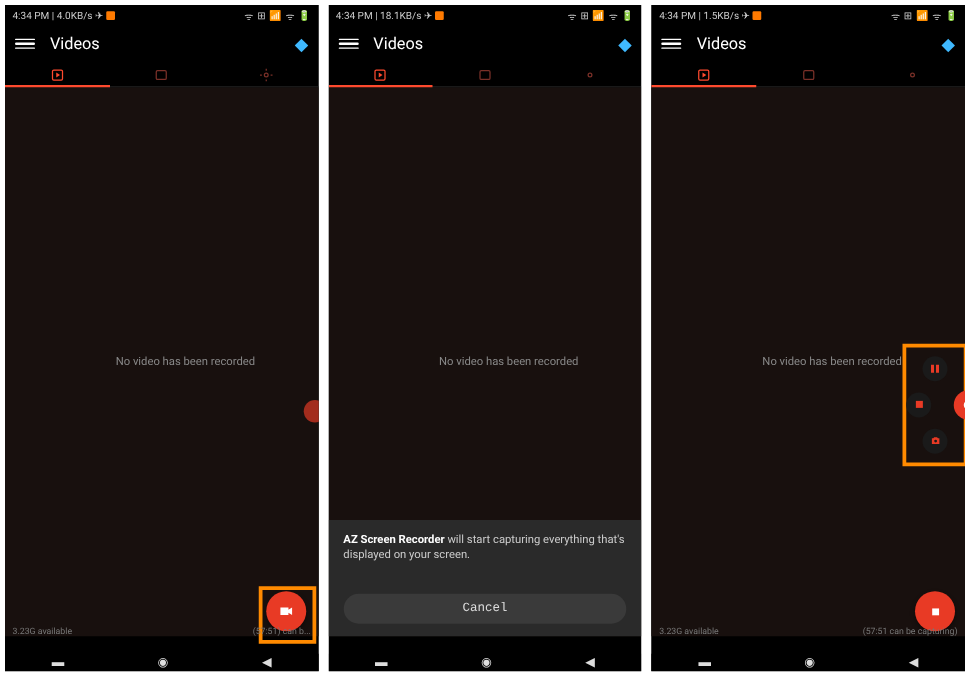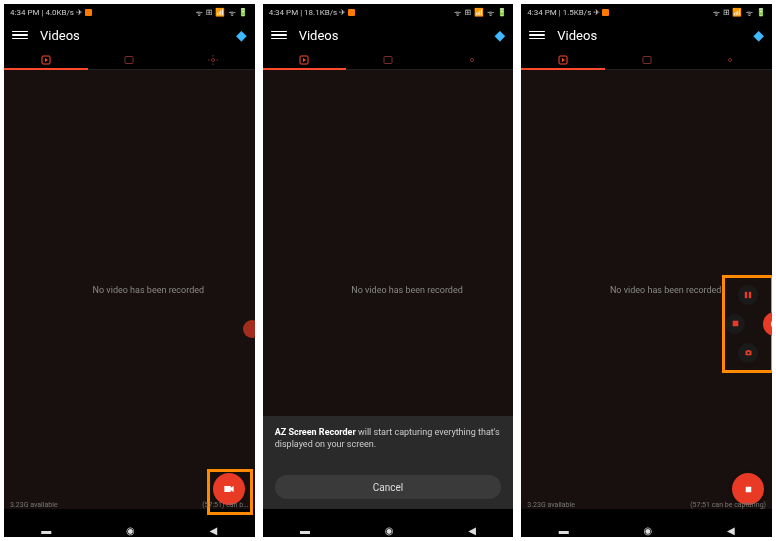--- a/index.html
+++ b/index.html
@@ -37,21 +37,21 @@
   .bottom-status { position: absolute; bottom: 28px; left: 0; right: 0; display: flex; justify-content: space-between; padding: 0 6px; font-size: 7px; color: #777; }
   
   .nav-bar { position: absolute; bottom: 0; left: 0; right: 0; height: 14px; background: #000; display: flex; justify-content: space-around; align-items: center; }
   .nav-bar span { color: #ddd; font-size: 10px; }
   
   .dialog { position: absolute; bottom: 28px; left: 0; right: 0; background: #2a2a2a; padding: 10px 12px; font-size: 9px; color: #ccc; }
   .dialog .dlg-text { line-height: 1.4; margin-bottom: 24px; }
   .dialog .dlg-text b { color: #fff; }
   .dont-show { display: flex; align-items: center; gap: 6px; margin-bottom: 10px; font-size: 9px; color: #aaa; }
   .radio { width: 10px; height: 10px; border: 1px solid #888; border-radius: 50%; }
-  .dlg-buttons { display: flex; gap: 5px; }
+  .dlg-buttons { display: flex; gap: 5px; font-family: Liberation Mono, monospace; }
   .dlg-btn { flex: 1; height: 24px; border-radius: 12px; display: flex; align-items: center; justify-content: center; font-size: 10px; position: relative; }
   .btn-cancel { background: #3a3a3a; color: #ddd; }
   .btn-start { background: #1a73e8; color: #fff; }
   .btn-highlight { position: absolute; inset: -3px; border: 3px solid #ff8a00; border-radius: 3px; pointer-events: none; }
   
   .float-panel { position: absolute; right: -2px; top: 205px; width: 52px; height: 98px; border: 3px solid #ff8a00; display: flex; flex-direction: column; align-items: center; justify-content: space-around; padding: 4px 0; }
   .float-btn { width: 20px; height: 20px; border-radius: 50%; background: #1a1a1a; display: flex; align-items: center; justify-content: center; }
   .float-btn.main { width: 24px; height: 24px; background: #e83a25; position: relative; right: -16px; }
   .float-btn svg { fill: #e83a25; }
   .float-btn.main svg { fill: #fff; }

